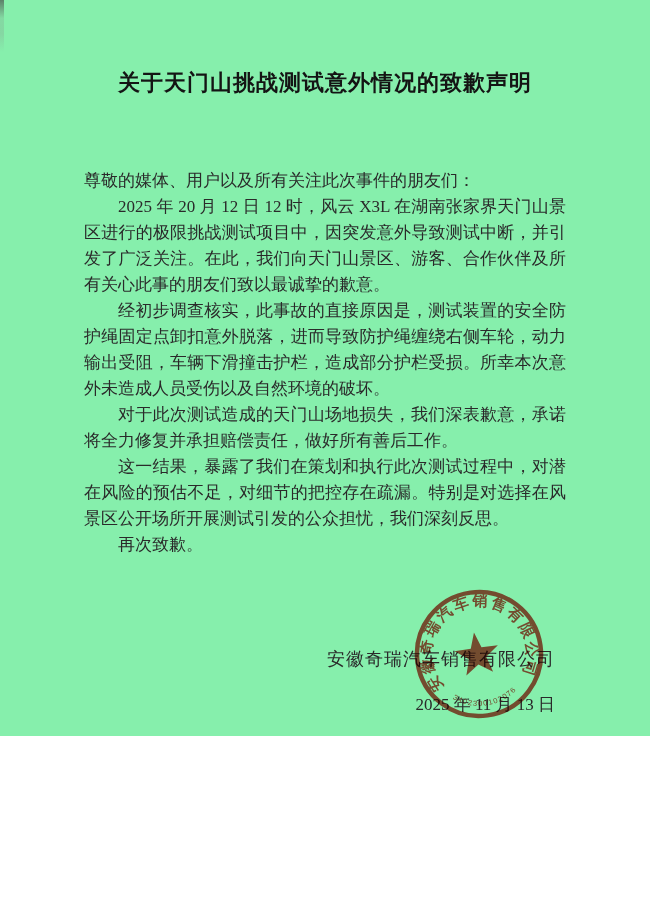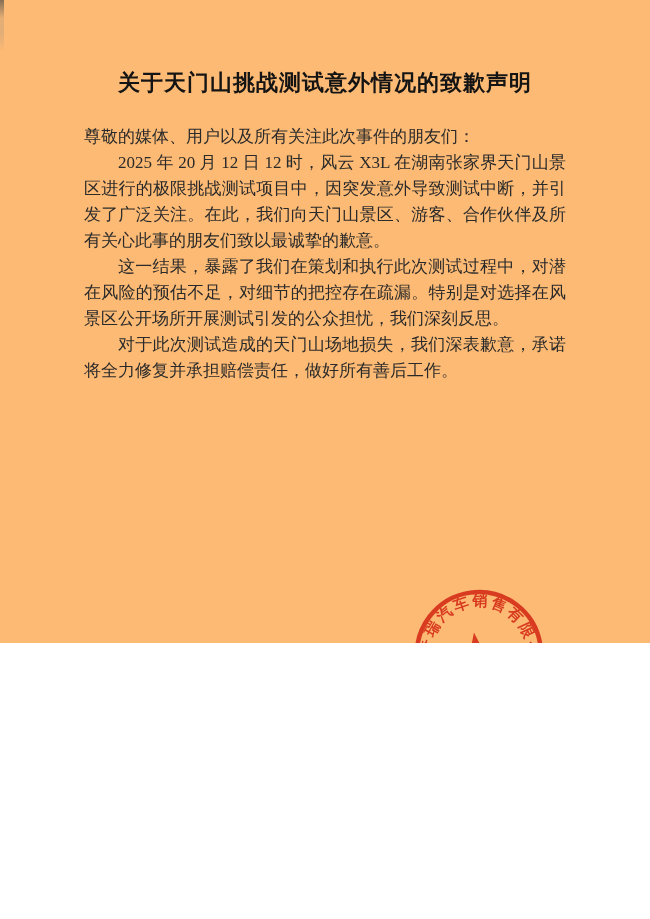--- a/index.html
+++ b/index.html
@@ -3,22 +3,22 @@
 <meta charset="utf-8">
 <style>
   html, body { margin: 0; padding: 0; }
   body {
     width: 650px; height: 919px;
     background: #ffffff;
     font-family: "Liberation Serif", serif;
   }
   .page {
     position: relative;
-    width: 650px; height: 643px;
-    background: #fdba74;
+    width: 650px; height: 736px;
+    background: #86efac;
     overflow: hidden;
   }
   .doc-title {
     position: absolute;
     top: 68px; left: 0; right: 0;
     text-align: center;
     font-family: "Liberation Sans", sans-serif;
     font-weight: bold;
     font-size: 22px;
     letter-spacing: 1px;
@@ -27,21 +27,21 @@
   .doc-body {
     position: absolute;
     top: 124px; left: 84px;
     width: 482px;
     font-size: 17px;
     line-height: 26px;
     color: #2a2a2a;
     text-align: justify;
   }
   .doc-body p { margin: 0; text-indent: 2em; }
-  .doc-body p.salutation { text-indent: 0; }
+  .doc-body p.salutation { text-indent: 0; margin-top: 44px; }
   .signature-block {
     position: absolute;
     top: 646px;
     right: 95px;
     text-align: right;
     color: #2a2a2a;
   }
   .signature-block .company {
     font-size: 18px;
     line-height: 26px;
@@ -92,22 +92,24 @@
 <div class="page">
 
   <div class="scan-artifact artifact-top-left"></div>
   <div class="scan-artifact artifact-bottom-left"></div>
 
   <div class="doc-title">关于天门山挑战测试意外情况的致歉声明</div>
 
   <div class="doc-body">
     <p class="salutation">尊敬的媒体、用户以及所有关注此次事件的朋友们：</p>
     <p>2025 年 20 月 12 日 12 时，风云 X3L 在湖南张家界天门山景区进行的极限挑战测试项目中，因突发意外导致测试中断，并引发了广泛关注。在此，我们向天门山景区、游客、合作伙伴及所有关心此事的朋友们致以最诚挚的歉意。</p>
+    <p>经初步调查核实，此事故的直接原因是，测试装置的安全防护绳固定点卸扣意外脱落，进而导致防护绳缠绕右侧车轮，动力输出受阻，车辆下滑撞击护栏，造成部分护栏受损。所幸本次意外未造成人员受伤以及自然环境的破坏。</p>
+    <p>对于此次测试造成的天门山场地损失，我们深表歉意，承诺将全力修复并承担赔偿责任，做好所有善后工作。</p>
     <p>这一结果，暴露了我们在策划和执行此次测试过程中，对潜在风险的预估不足，对细节的把控存在疏漏。特别是对选择在风景区公开场所开展测试引发的公众担忧，我们深刻反思。</p>
-    <p>对于此次测试造成的天门山场地损失，我们深表歉意，承诺将全力修复并承担赔偿责任，做好所有善后工作。</p>
+    <p>再次致歉。</p>
   </div>
 
   <div class="signature-block">
     <div class="company">安徽奇瑞汽车销售有限公司</div>
     <div class="date">2025 年 11 月 13 日</div>
   </div>
 
   <div class="seal">
     <svg viewBox="0 0 170 170" xmlns="http://www.w3.org/2000/svg">
       <defs>

